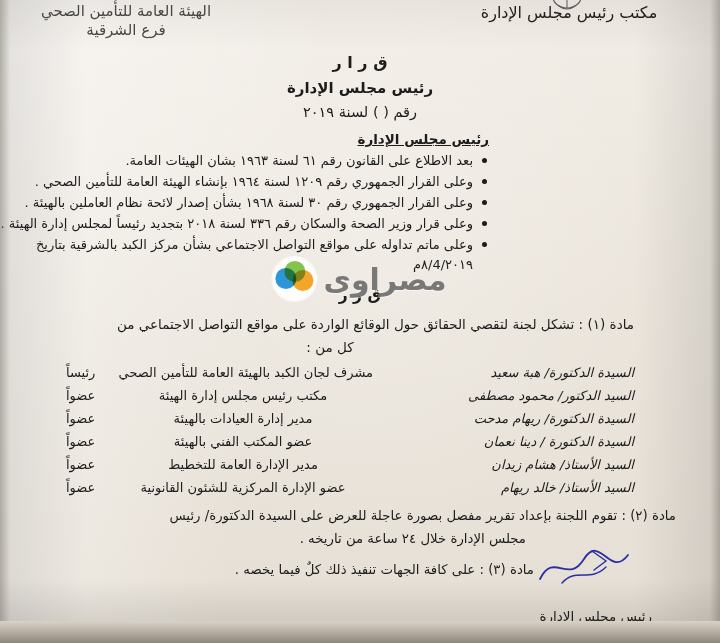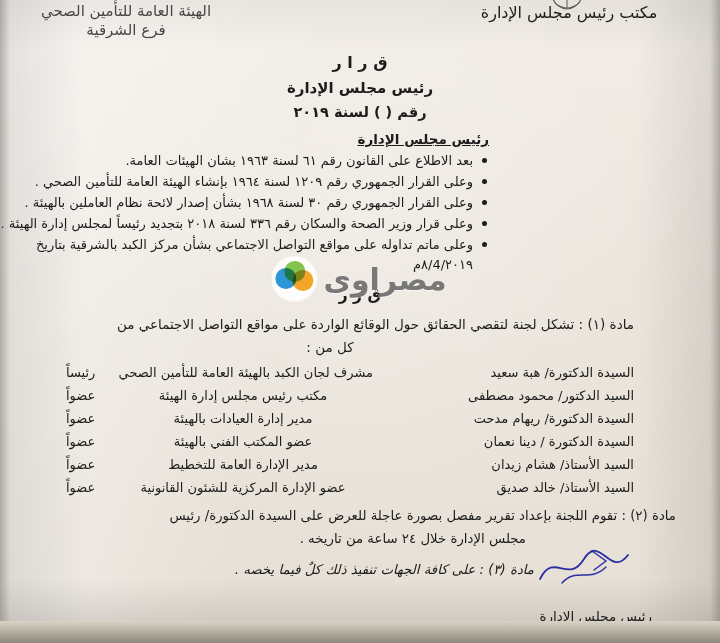--- a/index.html
+++ b/index.html
@@ -85,21 +85,21 @@
     font-size: 16px;
     letter-spacing: 10px;
     font-weight: bold;
   }
   .t-chair {
     font-size: 15px;
     font-weight: bold;
   }
   .t-number {
     font-size: 14.5px;
-    font-weight: bold;
+    font-weight: normal;
     letter-spacing: 1px;
   }
 
   
   .preamble {
     margin-top: 6px;
     padding-right: 205px;
     padding-left: 24px;
   }
   .preamble-title {
@@ -164,37 +164,37 @@
     padding-right: 60px;
     padding-left: 40px;
   }
   .member-row {
     display: flex;
     justify-content: space-between;
     font-size: 13px;
     line-height: 1.78;
     white-space: nowrap;
   }
-  .m-name { width: 268px; }
+  .m-name { width: 268px; font-style: italic; }
   .m-role { flex: 1; text-align: center; }
   .m-cap  { width: 54px; text-align: left; }
 
   
   .article {
     font-size: 13.3px;
     line-height: 1.72;
     padding-right: 18px;
     white-space: nowrap;
   }
   .article.indent {
     padding-right: 168px;
     white-space: nowrap;
   }
   .art2 { margin-top: 6px; }
-  .art3 { margin-top: 8px; padding-right: 160px; font-style: italic; }
+  .art3 { margin-top: 8px; padding-right: 160px; }
 
   
   .sign {
     margin-top: 22px;
     padding-right: 42px;
     line-height: 1.9;
   }
   .sign-title { font-size: 13.5px; }
   .sign-name  { font-size: 14px; font-weight: bold; }
   .signature-mark {
@@ -329,21 +329,21 @@
         <div class="m-name">السيدة الدكتورة / دينا نعمان</div>
         <div class="m-role">عضو المكتب الفني بالهيئة</div>
         <div class="m-cap">عضواً</div>
       </div>
       <div class="member-row">
         <div class="m-name">السيد الأستاذ/ هشام زيدان</div>
         <div class="m-role">مدير الإدارة العامة للتخطيط</div>
         <div class="m-cap">عضواً</div>
       </div>
       <div class="member-row">
-        <div class="m-name">السيد الأستاذ/ خالد صديق</div>
+        <div class="m-name">السيد الأستاذ/ خالد ريهام</div>
         <div class="m-role">عضو الإدارة المركزية للشئون القانونية</div>
         <div class="m-cap">عضواً</div>
       </div>
     </div>
 
     <div class="article art2">مادة (٢) : تقوم اللجنة بإعداد تقرير مفصل بصورة عاجلة للعرض على السيدة الدكتورة/ رئيس</div>
     <div class="article indent">مجلس الإدارة خلال ٢٤ ساعة من تاريخه .</div>
 
     <div class="article art3">مادة (٣) : على كافة الجهات تنفيذ ذلك كلٌ فيما يخصه .</div>
 

